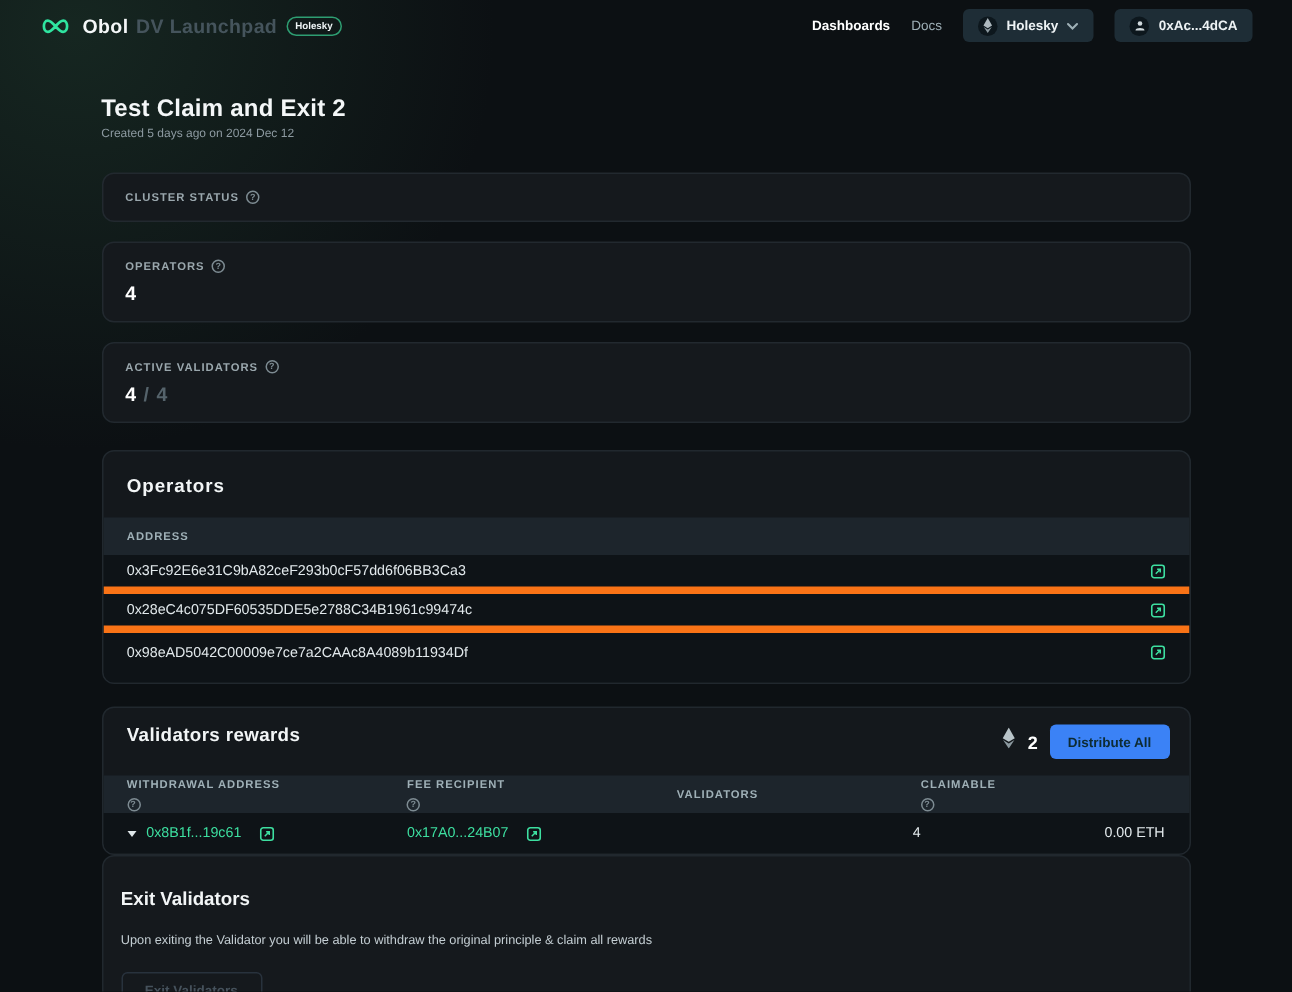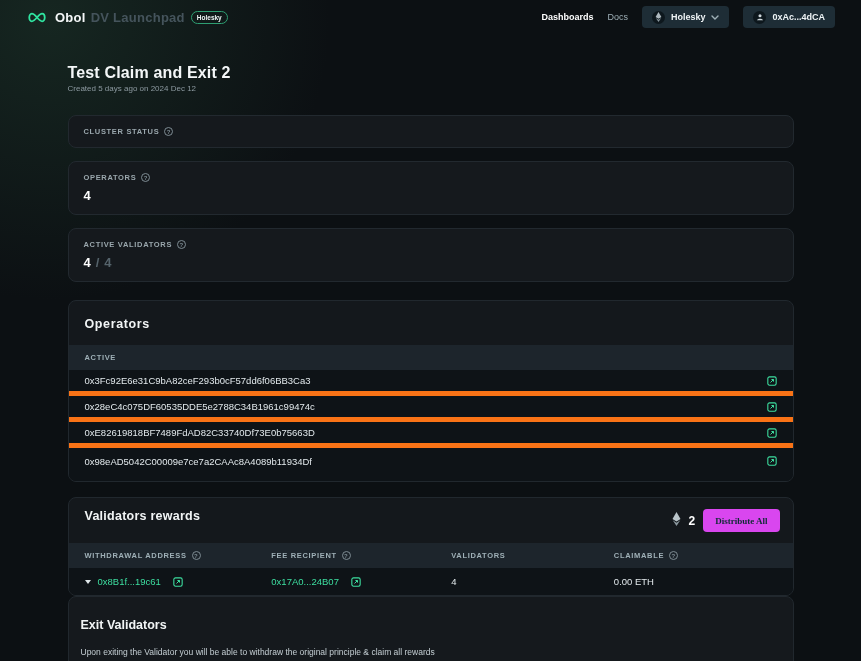--- a/index.html
+++ b/index.html
@@ -44,25 +44,25 @@
   .tbody { background:#0e1317; padding-bottom:7px; }
   .trow { display:flex; justify-content:space-between; align-items:center; padding:0 16px; height:26px; border-bottom:5px solid #f97316; font-size:9.5px; color:#e2e9ec; }
   .trow:last-child { border-bottom:none; }
   .ext-link { display:inline-flex; cursor:pointer; }
   
   .rewards-card { margin-top:15px; }
   .rewards-head { display:flex; justify-content:space-between; padding:11px 13px 11px 16px; }
   .rewards-title { font-size:12.5px; font-weight:bold; letter-spacing:.02em; color:#f2f5f6; }
   .rewards-right { display:flex; align-items:center; gap:8px; }
   .eth-count { font-size:12px; font-weight:bold; color:#fff; }
-  .distribute-btn { background:#d946ef; color:#0d2b33; border:none; border-radius:4px; font-size:9px; font-weight:bold; font-family:Liberation Serif, serif; padding:0 12px; height:23px; cursor:pointer; }
+  .distribute-btn { background:#3b82f6; color:#0d2b33; border:none; border-radius:4px; font-size:9px; font-weight:bold; font-family:Liberation Sans, sans-serif; padding:0 12px; height:23px; cursor:pointer; }
   .rgrid { display:grid; grid-template-columns:27% 26% 23.5% 23.5%; align-items:center; }
   .rewards-thead { background:#1d252c; padding:0 16px; height:25px; font-size:7.5px; color:#9fb0b7; letter-spacing:.09em; font-weight:bold; }
-  .rewards-thead .col { display:flex; gap:5px; }
-  .rewards-row { background:#0e1317; padding:0 16px; height:27px; font-size:9.5px; color:#e2e9ec; }
+  .rewards-thead .col { display:flex; gap:5px;flex-direction:column; }
+  .rewards-row { background:#0e1317; padding:0 16px; height:27px; font-size:9.5px; color:#e2e9ec;text-align:right; }
   .addr-link { display:inline-flex; align-items:center; gap:7px; color:#3ddfa0; cursor:pointer; }
   .caret-down { width:0; height:0; border-left:3.5px solid transparent; border-right:3.5px solid transparent; border-top:4px solid #dfe7ea; display:inline-block; }
   
   .exit-card { background:#15191d; padding:21px 12px 24px; height:129px; }
   .exit-title { font-size:12.5px; font-weight:bold; color:#f2f5f6; }
   .exit-line { font-size:8.5px; color:#c4ced3; margin-top:15px; }
   .exit-line.second { margin-top:13px; }
   .exit-btn { margin-top:17px; background:transparent; border:1px solid #28323d; border-radius:4px; color:#46525c; font-size:9px; font-weight:bold; font-family:inherit; padding:0 15px; height:24px; cursor:not-allowed; }
 </style>
 </head>
@@ -138,43 +138,34 @@
         <span>4</span>
         <span class="dim" style="margin:0 -1px;">/</span>
         <span class="dim">4</span>
       </div>
     </div>
   </div>
 
   <div class="section-card operators-card">
     <div class="section-title">Operators</div>
     <div class="thead">
-      <span>ACTIVE</span>
+      <span>ADDRESS</span>
     </div>
     <div class="tbody">
       <div class="trow">
         <span>0x3Fc92E6e31C9bA82ceF293b0cF57dd6f06BB3Ca3</span>
         <span class="ext-link">
           <svg width="10" height="10" viewBox="0 0 12 12">
               <rect x="1" y="1" width="10" height="10" rx="2" fill="none" stroke="#3ddfa0" stroke-width="1.3"></rect>
               <path d="M4.2 7.8 L7.8 4.2 M5.3 4.2 H7.8 V6.7" fill="none" stroke="#3ddfa0" stroke-width="1.2"></path>
             </svg>
         </span>
       </div>
       <div class="trow">
         <span>0x28eC4c075DF60535DDE5e2788C34B1961c99474c</span>
-        <span class="ext-link">
-          <svg width="10" height="10" viewBox="0 0 12 12">
-              <rect x="1" y="1" width="10" height="10" rx="2" fill="none" stroke="#3ddfa0" stroke-width="1.3"></rect>
-              <path d="M4.2 7.8 L7.8 4.2 M5.3 4.2 H7.8 V6.7" fill="none" stroke="#3ddfa0" stroke-width="1.2"></path>
-            </svg>
-        </span>
-      </div>
-      <div class="trow">
-        <span>0xE82619818BF7489FdAD82C33740Df73E0b75663D</span>
         <span class="ext-link">
           <svg width="10" height="10" viewBox="0 0 12 12">
               <rect x="1" y="1" width="10" height="10" rx="2" fill="none" stroke="#3ddfa0" stroke-width="1.3"></rect>
               <path d="M4.2 7.8 L7.8 4.2 M5.3 4.2 H7.8 V6.7" fill="none" stroke="#3ddfa0" stroke-width="1.2"></path>
             </svg>
         </span>
       </div>
       <div class="trow">
         <span>0x98eAD5042C00009e7ce7a2CAAc8A4089b11934Df</span>
         <span class="ext-link">

